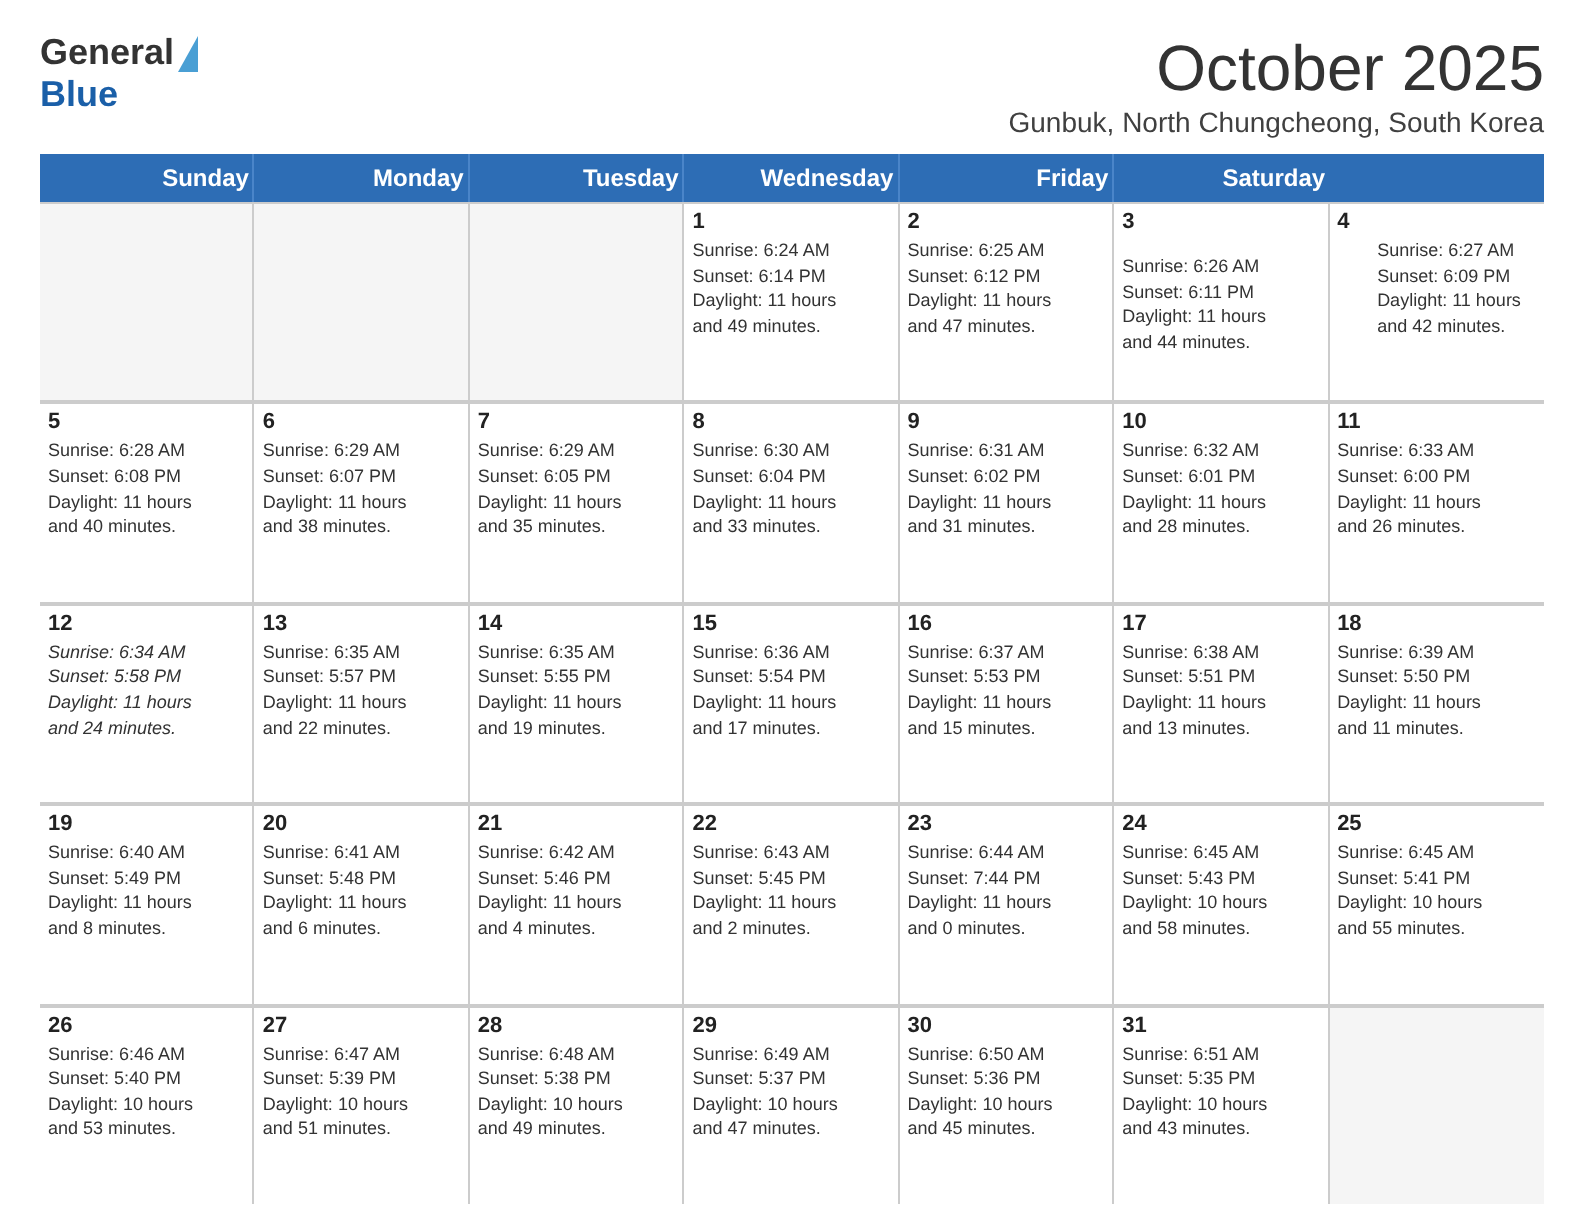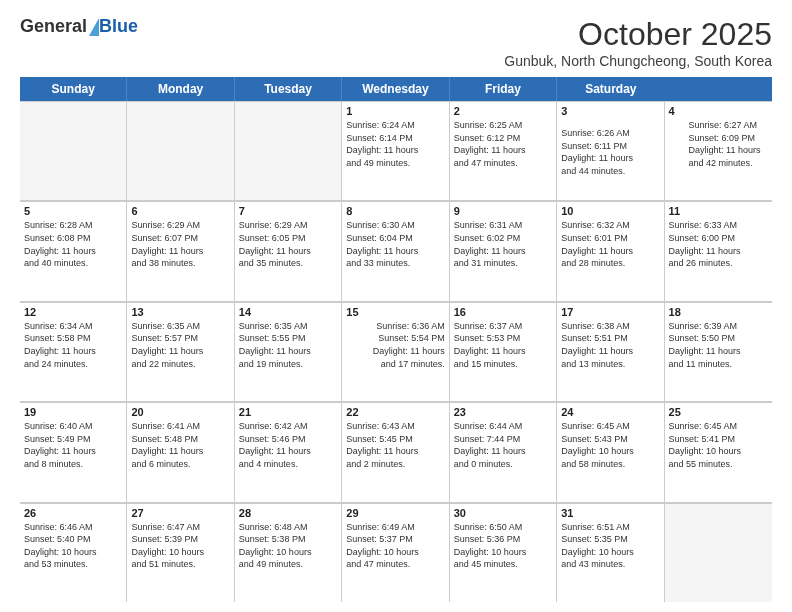--- a/index.html
+++ b/index.html
@@ -18,20 +18,21 @@
       flex-direction: column;
     }
     .header {
       display: flex;
       justify-content: space-between;
       align-items: flex-start;
       margin-bottom: 8px;
     }
     .logo {
       display: flex;
+      flex-direction: column;
       align-items: flex-start;
     }
     .logo-text {
       display: flex;
       align-items: center;
     }
     .logo-general {
       font-size: 18px;
       font-weight: bold;
       color: #333;
@@ -66,21 +67,21 @@
       display: flex;
       flex-direction: column;
     }
     .cal-header {
       display: grid;
       grid-template-columns: repeat(7, 1fr);
       background: #2d6db5;
       color: #fff;
     }
     .cal-header-cell {
-      text-align: center;
+      text-align: right;
       padding: 5px 2px;
       font-size: 12px;
       font-weight: bold;
       border-right: 1px solid #4a85c9;
     }
     .cal-header-cell:last-child { border-right: none; }
     .cal-body {
       display: flex;
       flex-direction: column;
       flex: 1;
@@ -224,42 +225,42 @@
             <div class="day-num">11</div>
             <div class="cell-info" style="white-space: pre-line;">Sunrise: 6:33 AM
 Sunset: 6:00 PM
 Daylight: 11 hours
 and 26 minutes.</div>
           </div>
         </div>
         <div class="cal-row">
           <div class="cal-cell">
             <div class="day-num">12</div>
-            <div class="cell-info" style="white-space: pre-line;">Sunrise: 6:34 AM
+            <div class="cell-info" style="white-space: pre-line; font-style: italic;">Sunrise: 6:34 AM
 Sunset: 5:58 PM
 Daylight: 11 hours
 and 24 minutes.</div>
           </div>
           <div class="cal-cell">
             <div class="day-num">13</div>
             <div class="cell-info" style="white-space: pre-line;">Sunrise: 6:35 AM
 Sunset: 5:57 PM
 Daylight: 11 hours
 and 22 minutes.</div>
           </div>
           <div class="cal-cell">
             <div class="day-num">14</div>
             <div class="cell-info" style="white-space: pre-line;">Sunrise: 6:35 AM
 Sunset: 5:55 PM
 Daylight: 11 hours
 and 19 minutes.</div>
           </div>
           <div class="cal-cell">
             <div class="day-num">15</div>
-            <div class="cell-info" style="white-space: pre-line; text-align: right;">Sunrise: 6:36 AM
+            <div class="cell-info" style="white-space: pre-line;">Sunrise: 6:36 AM
 Sunset: 5:54 PM
 Daylight: 11 hours
 and 17 minutes.</div>
           </div>
           <div class="cal-cell">
             <div class="day-num">16</div>
             <div class="cell-info" style="white-space: pre-line;">Sunrise: 6:37 AM
 Sunset: 5:53 PM
 Daylight: 11 hours
 and 15 minutes.</div>

